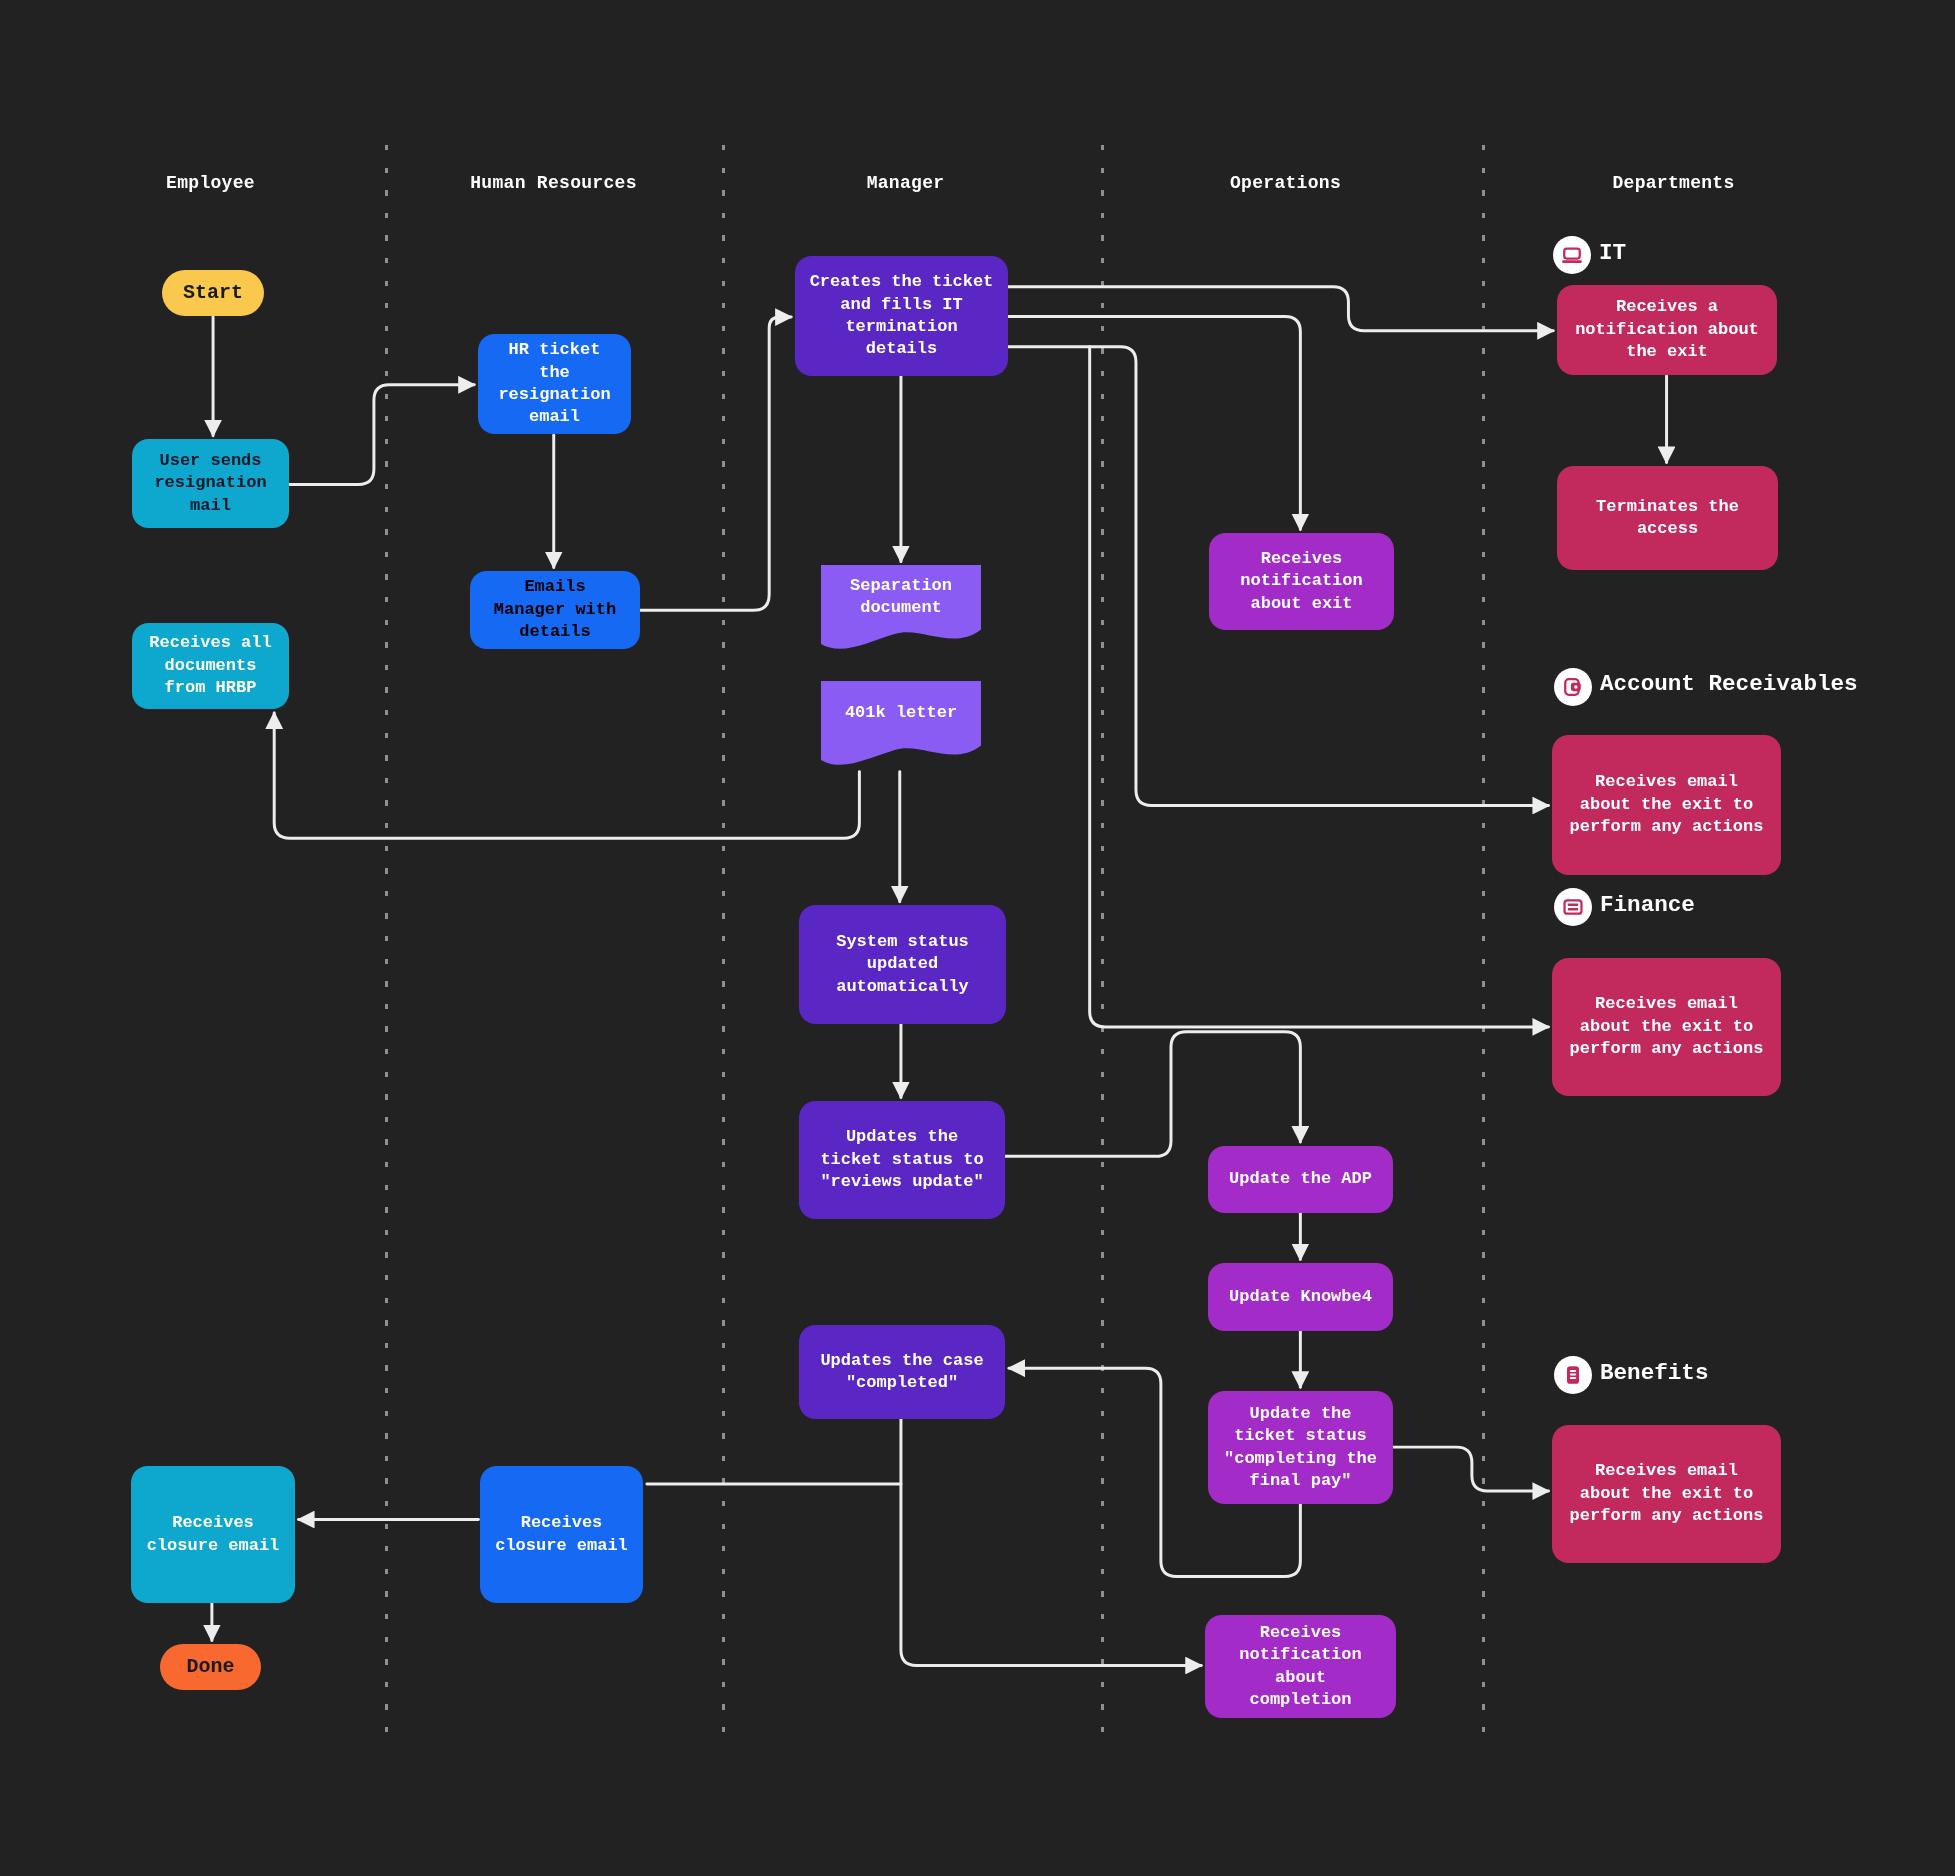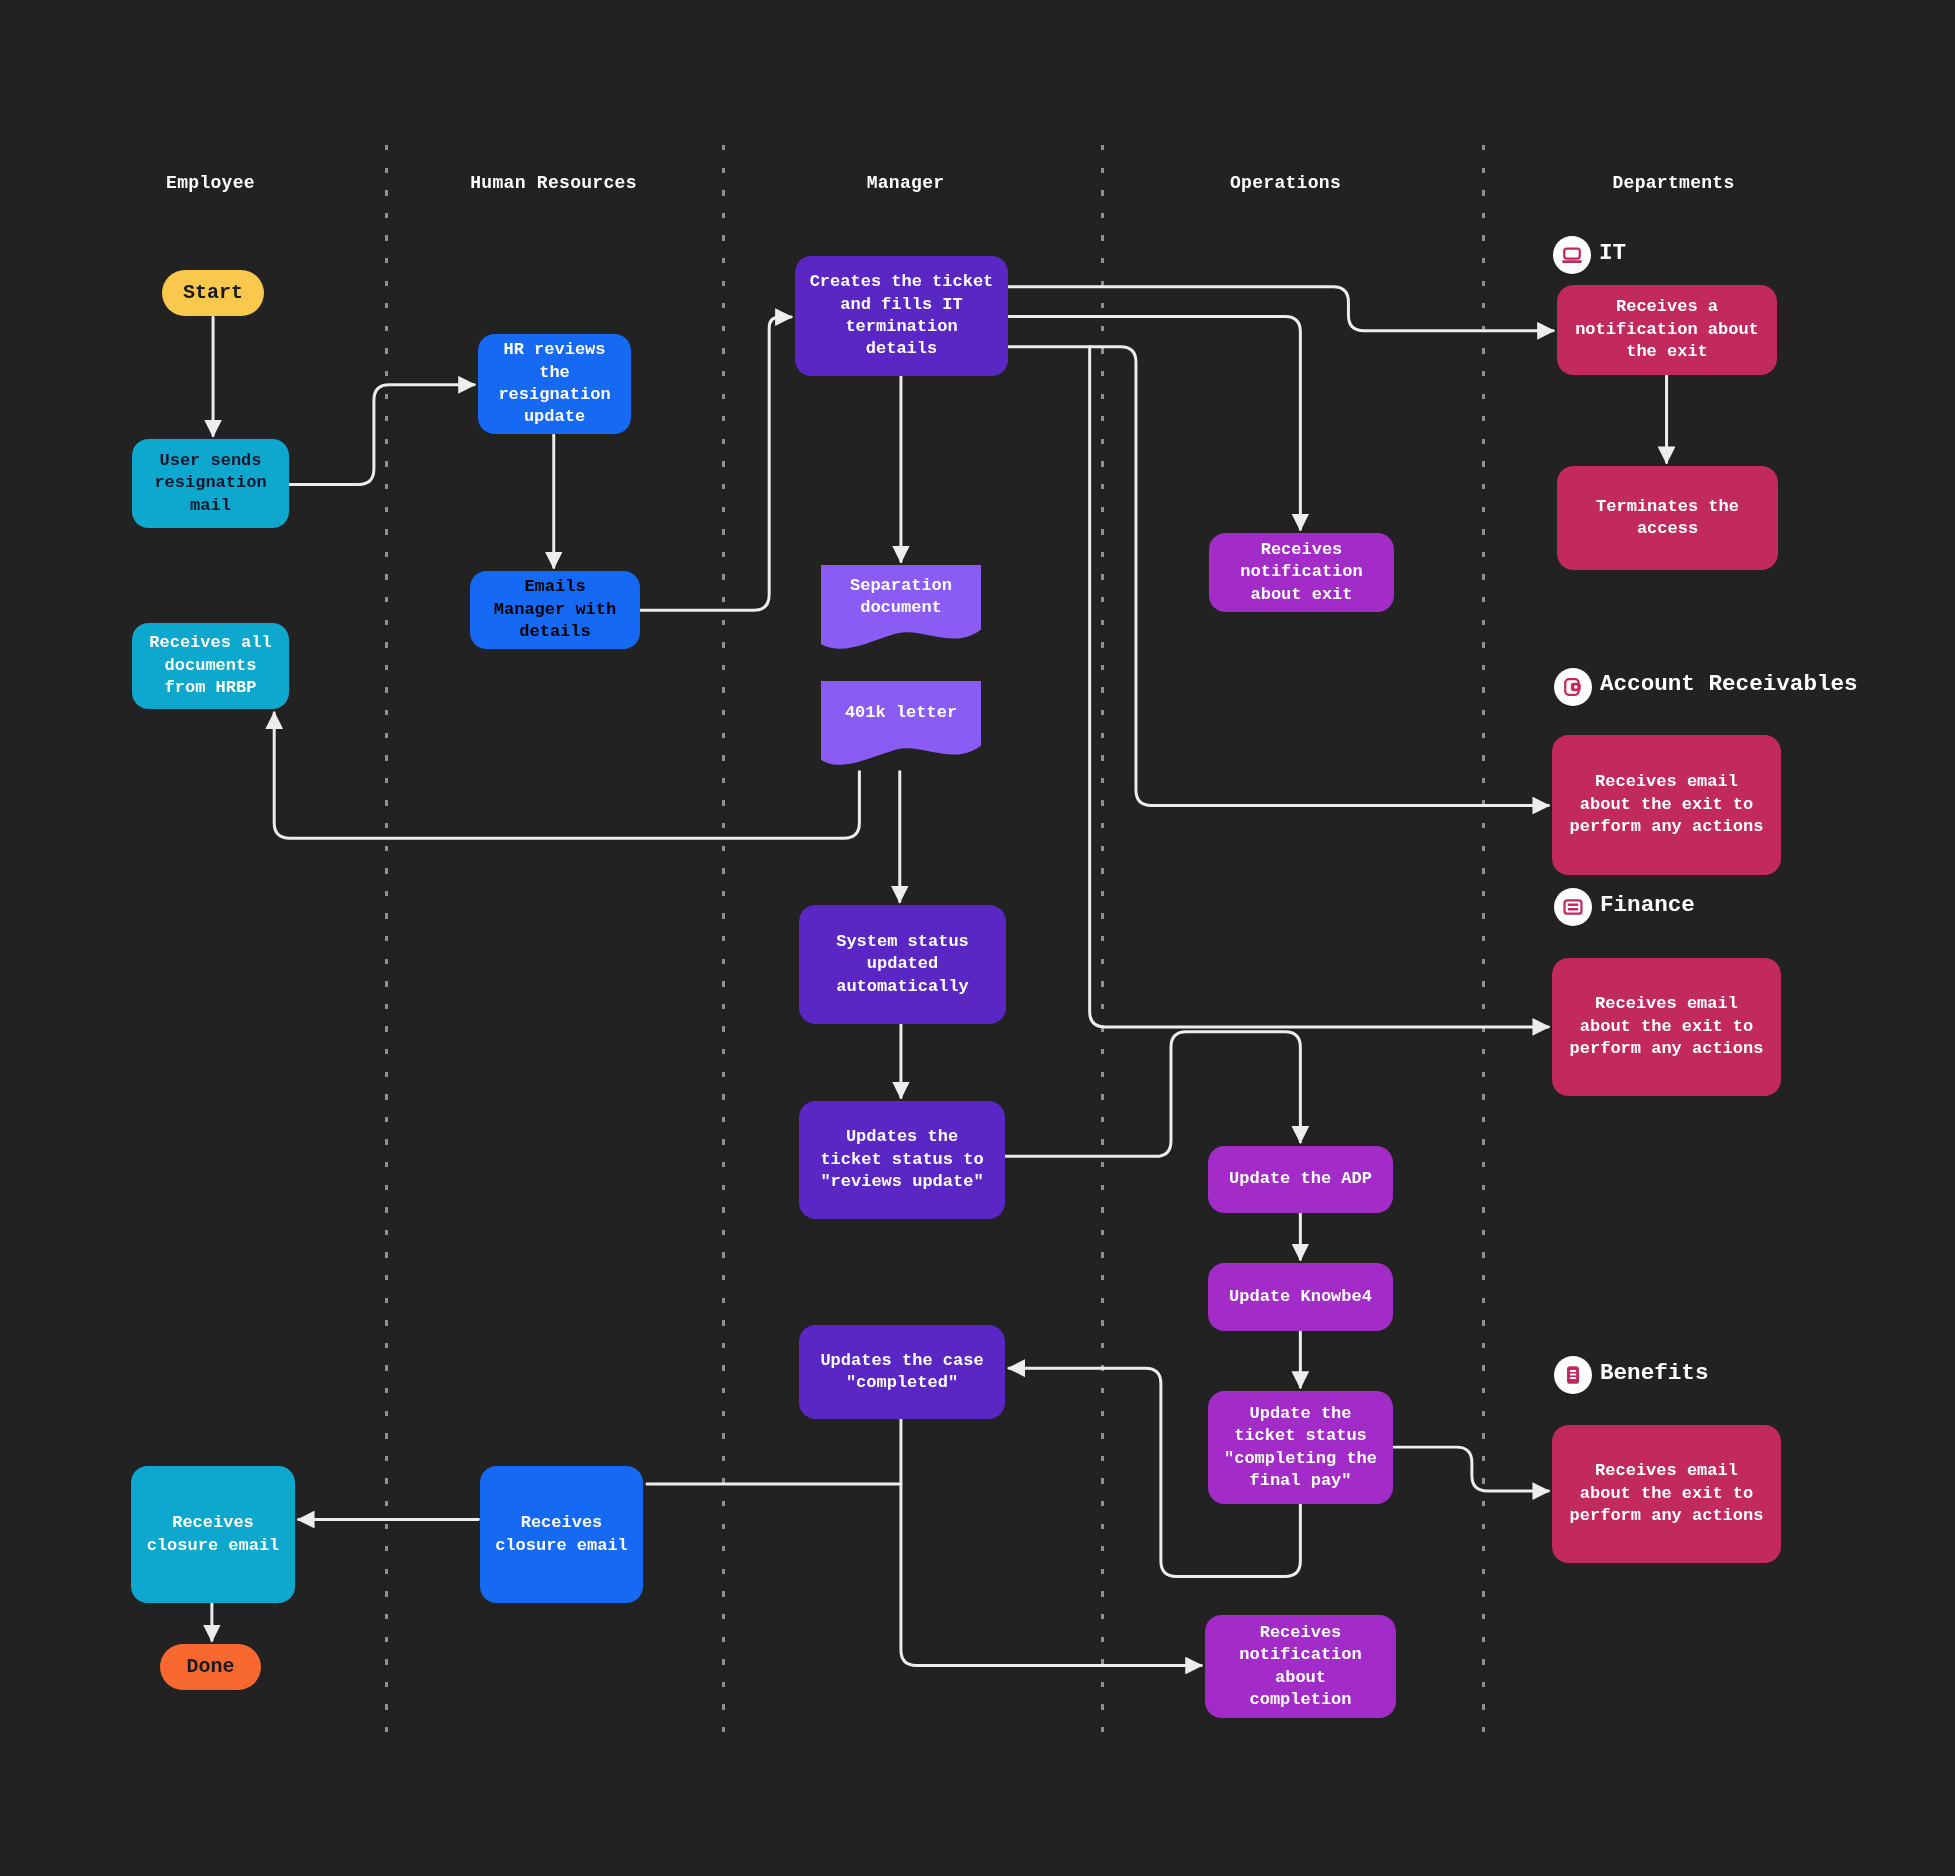--- a/index.html
+++ b/index.html
@@ -75,21 +75,21 @@
     <div class="node" style="left: 132px; top: 623px; width: 157px; height: 86px; background: rgb(14, 167, 205);">
       <span style="color: rgb(255, 255, 255);">Receives all documents from HRBP</span>
     </div>
     <div class="node" style="left: 131px; top: 1466px; width: 164px; height: 137px; background: rgb(14, 167, 205);">
       <span style="color: rgb(255, 255, 255);">Receives closure email</span>
     </div>
     <div class="node pill" style="left: 160px; top: 1644px; width: 101px; height: 46px; background: rgb(248, 105, 47); border-radius: 23px;">
       <span style="color: rgb(26, 26, 26);">Done</span>
     </div>
     <div class="node" style="left: 478px; top: 334px; width: 153px; height: 100px; background: rgb(21, 105, 242);">
-      <span style="color: rgb(255, 255, 255);">HR reviews the resignation update</span>
+      <span style="color: rgb(255, 255, 255);">HR ticket the resignation email</span>
     </div>
     <div class="node" style="left: 470px; top: 571px; width: 170px; height: 78px; background: rgb(21, 105, 242);">
       <span style="color: #000000;">Emails Manager with details</span>
     </div>
     <div class="node" style="left: 480px; top: 1466px; width: 163px; height: 137px; background: rgb(21, 105, 242);">
       <span style="color: rgb(255, 255, 255);">Receives closure email</span>
     </div>
     <div class="node" style="left: 795px; top: 256px; width: 213px; height: 120px; background: rgb(90, 39, 197);">
       <span style="color: rgb(255, 255, 255);">Creates the ticket and fills IT termination details</span>
     </div>
@@ -107,21 +107,21 @@
     </div>
     <div class="node" style="left: 799px; top: 905px; width: 207px; height: 119px; background: rgb(90, 39, 197);">
       <span style="color: rgb(255, 255, 255);">System status updated automatically</span>
     </div>
     <div class="node" style="left: 799px; top: 1101px; width: 206px; height: 118px; background: rgb(90, 39, 197);">
       <span style="color: rgb(255, 255, 255);">Updates the ticket status to "reviews update"</span>
     </div>
     <div class="node" style="left: 799px; top: 1325px; width: 206px; height: 94px; background: rgb(90, 39, 197);">
       <span style="color: rgb(255, 255, 255);">Updates the case "completed"</span>
     </div>
-    <div class="node" style="left: 1209px; top: 533px; width: 185px; height: 79px; background: rgb(163, 44, 200);">
+    <div class="node" style="left: 1209px; top: 533px; width: 185px; height: 97px; background: rgb(163, 44, 200);">
       <span style="color: rgb(255, 255, 255);">Receives notification about exit</span>
     </div>
     <div class="node" style="left: 1208px; top: 1146px; width: 185px; height: 67px; background: rgb(163, 44, 200);">
       <span style="color: rgb(255, 255, 255);">Update the ADP</span>
     </div>
     <div class="node" style="left: 1208px; top: 1263px; width: 185px; height: 68px; background: rgb(163, 44, 200);">
       <span style="color: rgb(255, 255, 255);">Update Knowbe4</span>
     </div>
     <div class="node" style="left: 1208px; top: 1391px; width: 185px; height: 113px; background: rgb(163, 44, 200);">
       <span style="color: rgb(255, 255, 255);"><span>Update the ticket status "</span><span class="b">completing the final pay</span><span>"</span></span>

